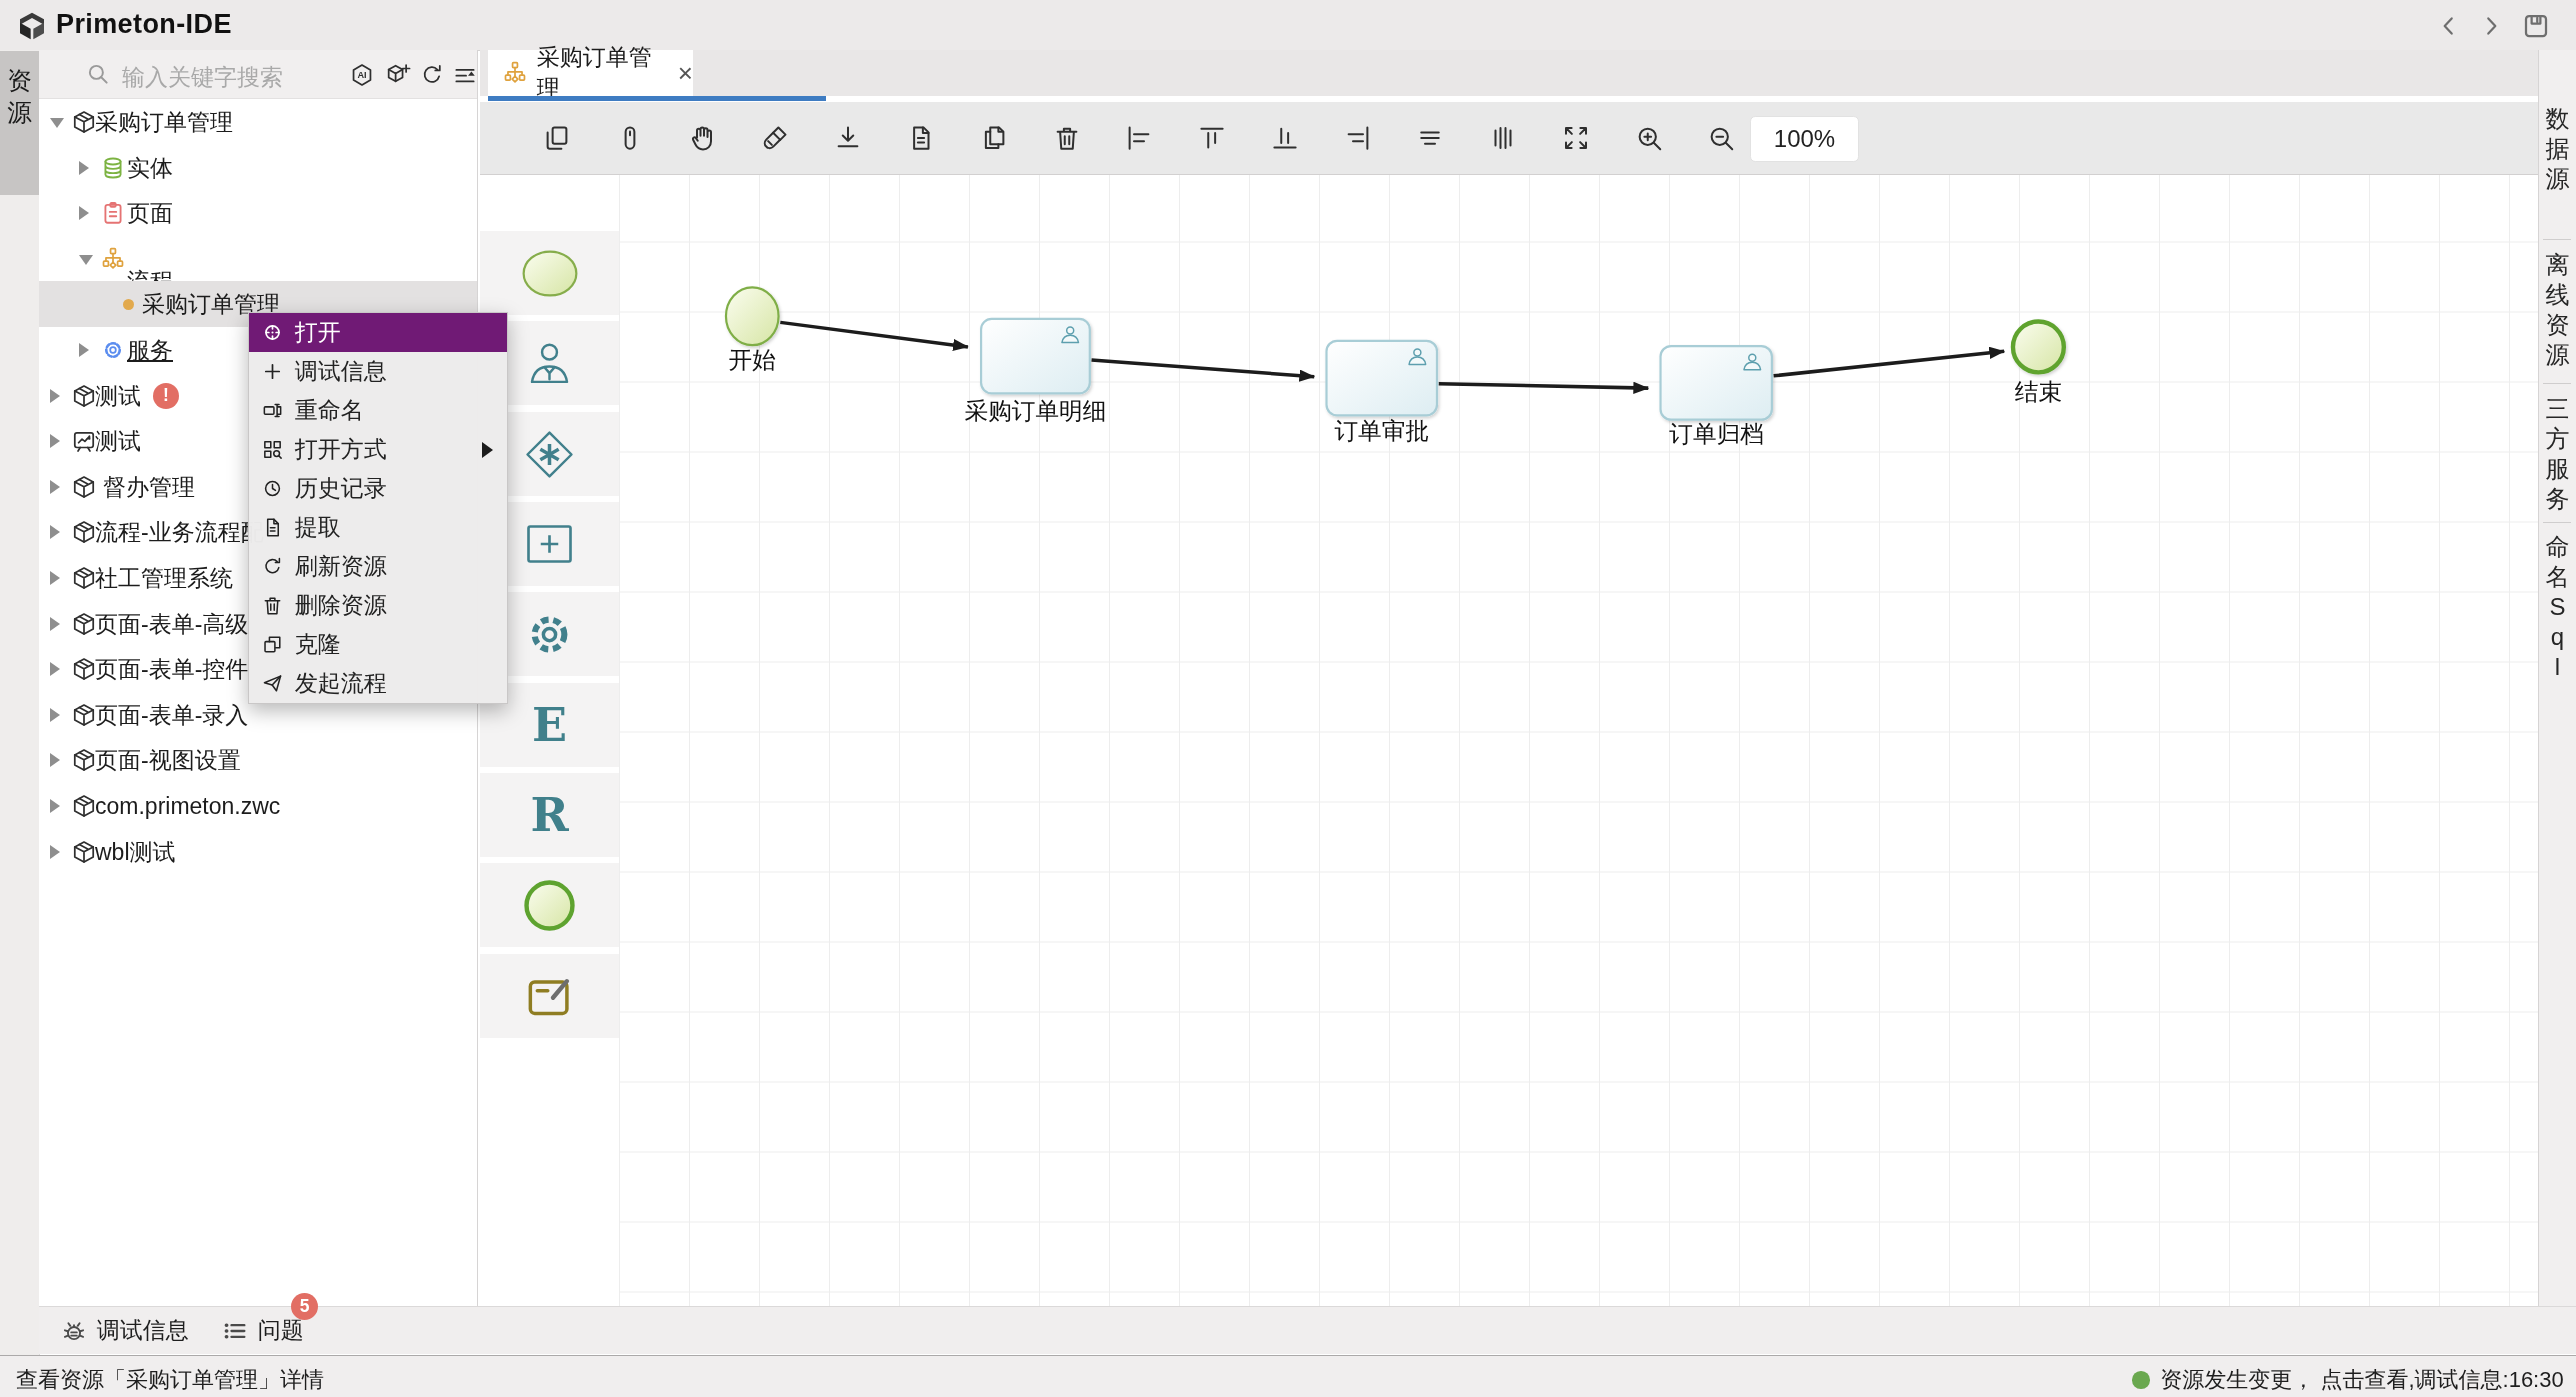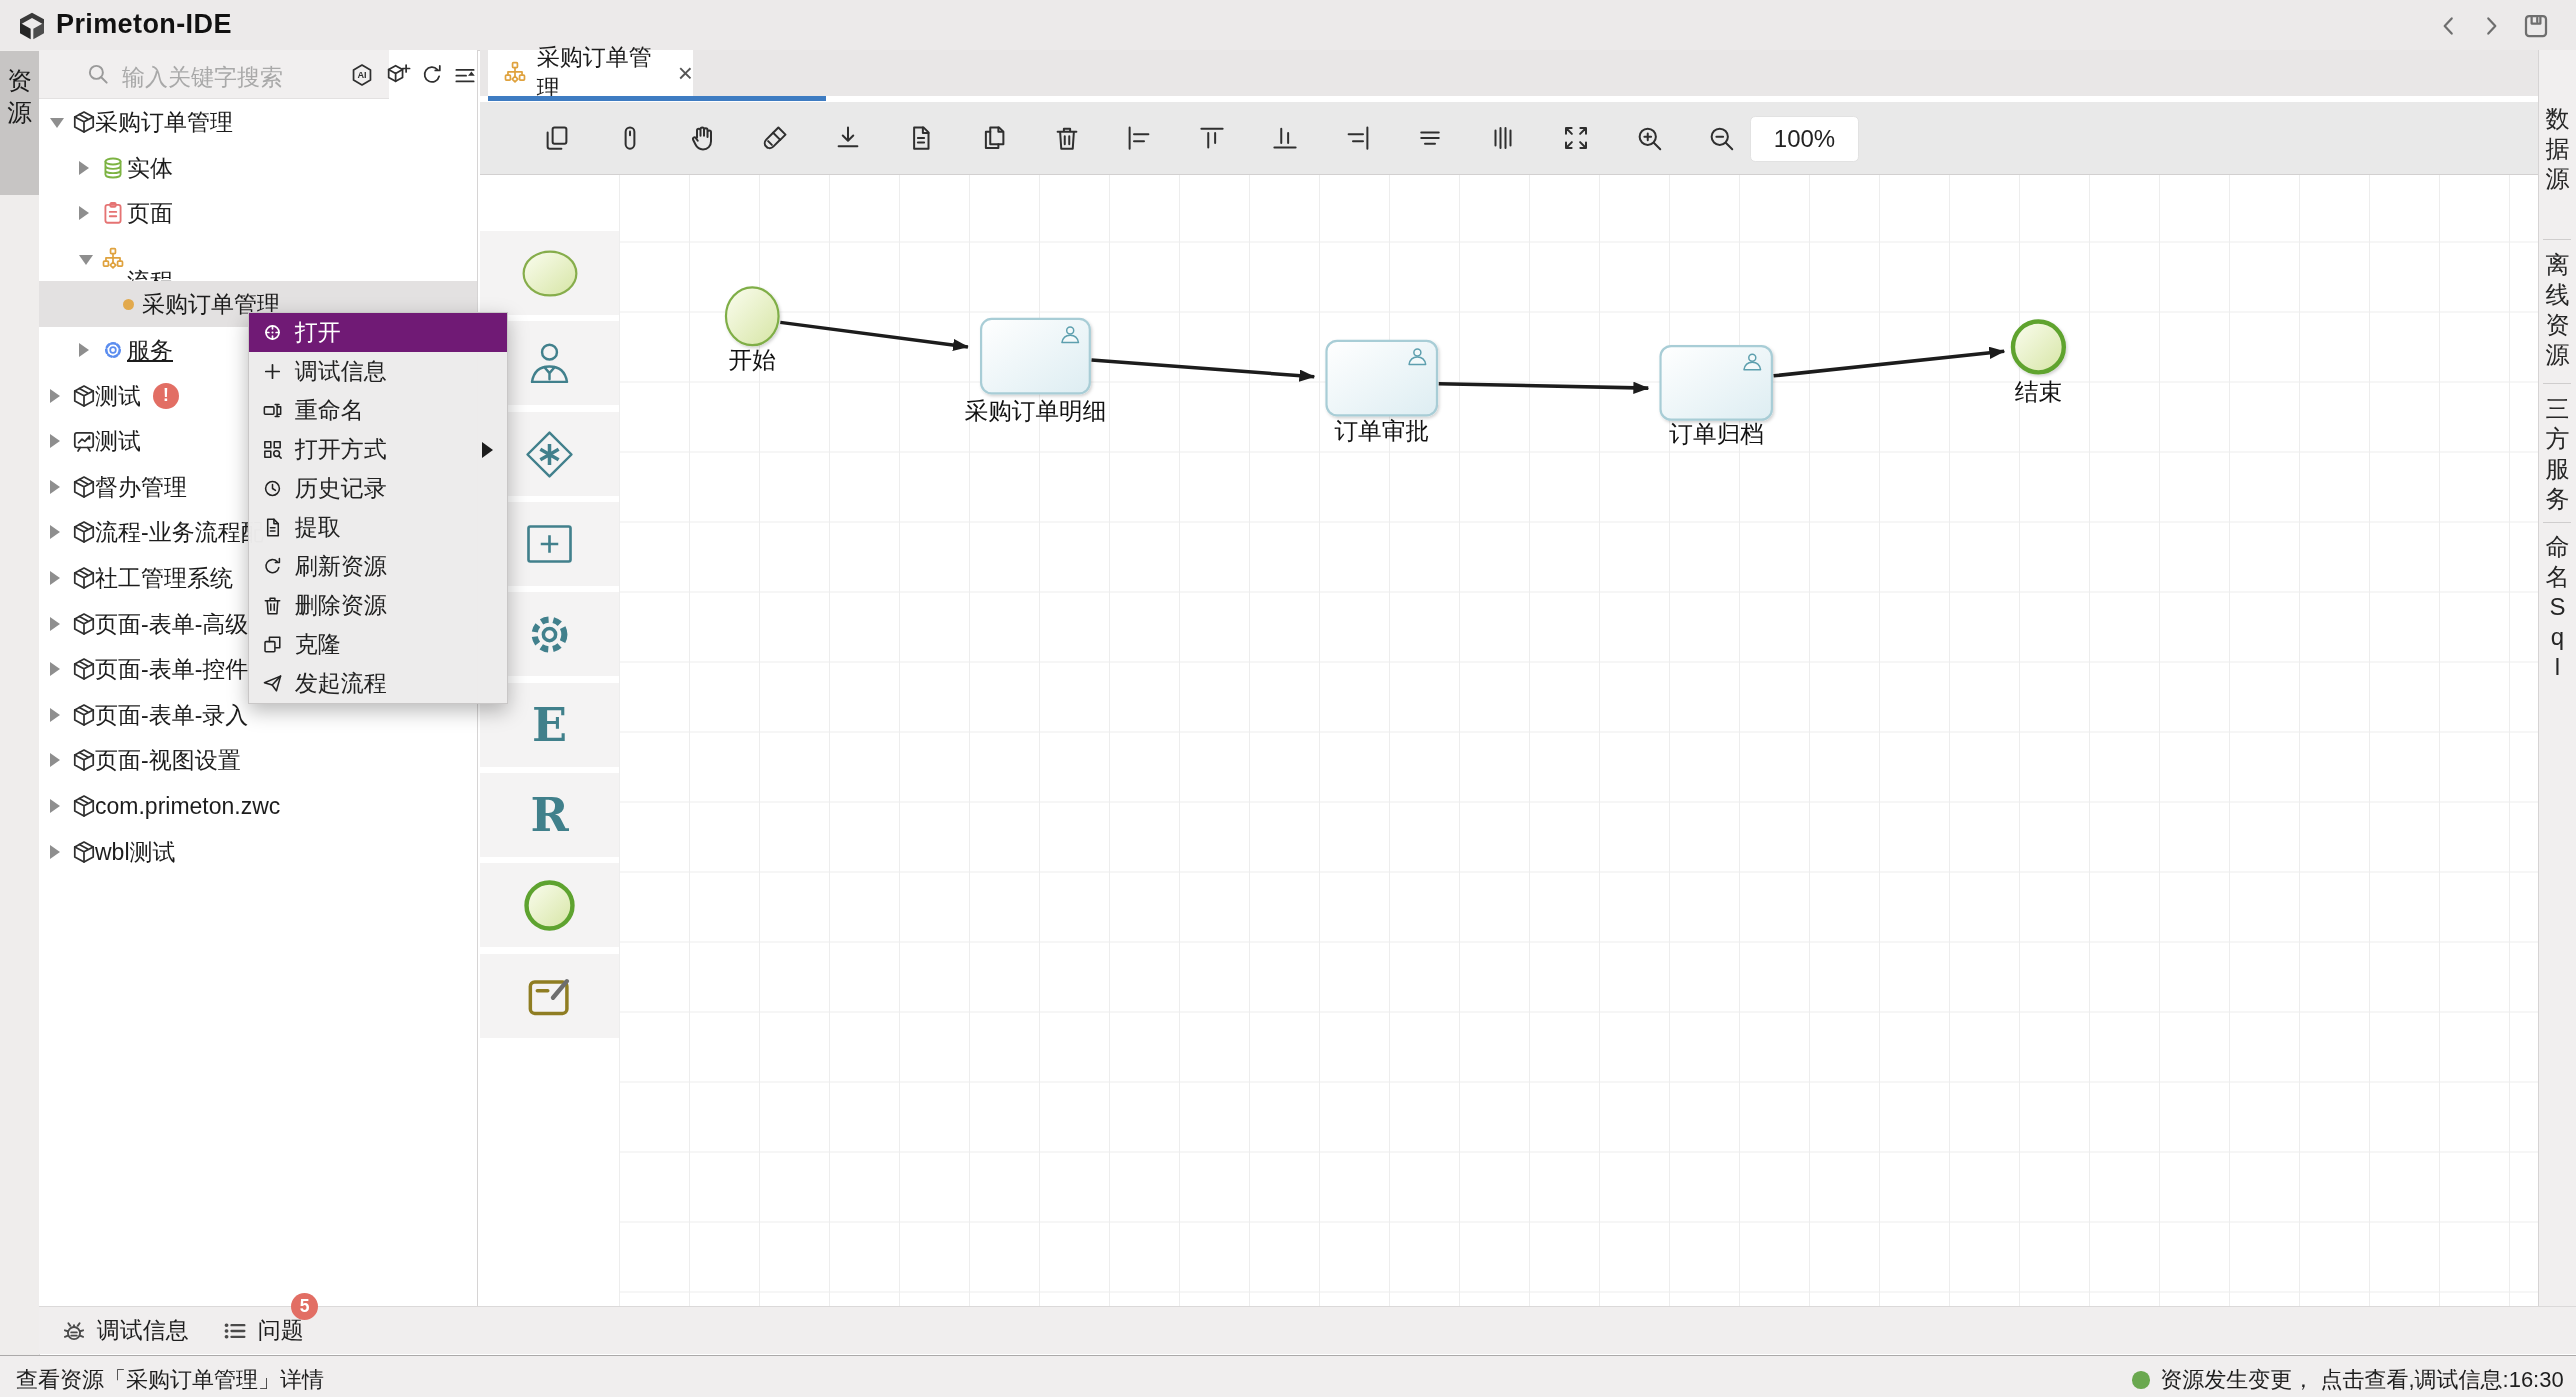--- a/index.html
+++ b/index.html
@@ -17,21 +17,21 @@
   #app-title{left:56px;top:8.8px;font-size:27px;font-weight:600;color:#111;letter-spacing:0.4px;}
   .titlebar-btn{top:10.5px;width:35px;height:30px;display:flex;align-items:center;justify-content:center;}
 
   
   #left-strip{left:0;top:50px;width:39px;height:1305px;background:#efedec;border-right:0.9px solid #dcdada;}
   #strip-tab{left:0;top:0.9px;width:39px;height:144px;background:#c7c5c4;display:flex;flex-direction:column;align-items:center;padding-top:14px;box-sizing:border-box;}
   #strip-tab span{font-size:24.6px;line-height:32px;color:#1a1a1a;}
 
   
   #explorer{left:39px;top:50px;width:439px;height:1256px;background:#fff;border-right:0.9px solid #d6d4d4;box-sizing:border-box;}
-  #search-row{left:0;top:0;width:350px;height:48px;background:#f1efef;border-bottom:0.9px solid #e3e1e1;}
+  #search-row{left:0;top:0;width:438px;height:48px;background:#f1efef;border-bottom:0.9px solid #e3e1e1;}
   #search-placeholder{left:83px;top:12.3px;font-size:23px;color:#a9a9a9;}
   .search-ico{top:12.3px;width:26px;height:26px;}
   .tree-row{left:0;width:438px;height:46px;display:flex;align-items:center;}
   .tree-row.selected{background:#e3e1e1;}
   .caret{width:0;height:0;position:absolute;}
   .caret.right{border-top:7px solid transparent;border-bottom:7px solid transparent;border-left:10.5px solid #8e8e8e;}
   .caret.down{border-left:7px solid transparent;border-right:7px solid transparent;border-top:10.5px solid #8e8e8e;}
   .tree-label{position:absolute;font-size:23px;color:#1c1c1c;white-space:nowrap;}
   .tree-ico{position:absolute;width:26px;height:26px;}
   .tree-dot{position:absolute;width:11.4px;height:11.4px;border-radius:50%;background:#e2a94c;}
@@ -245,21 +245,21 @@
         <span class="tree-label" style="left: 56px;">测试</span>
       </div>
       <div class="abs tree-row" style="top: 414px;">
         <div class="caret right" style="left: 10.5px; top: 16px;"></div>
         <div class="tree-ico" style="left: 32px; top: 9.6px;">
           <svg viewBox="0 0 24 24" width="100%" height="100%" class="ico">
             <path d="M12 2.8 20.5 7.3v9.4L12 21.2 3.5 16.7V7.3z"></path>
             <path d="M3.5 7.3 12 11.8l8.5-4.5M12 11.8v9.4M7.7 5.1l8.6 4.5"></path>
           </svg>
         </div>
-        <span class="tree-label" style="left: 56px;">督办管理</span>
+        <span class="tree-label" style="left: 64px;">督办管理</span>
       </div>
       <div class="abs tree-row" style="top: 459px;">
         <div class="caret right" style="left: 10.5px; top: 16px;"></div>
         <div class="tree-ico" style="left: 32px; top: 9.6px;">
           <svg viewBox="0 0 24 24" width="100%" height="100%" class="ico">
             <path d="M12 2.8 20.5 7.3v9.4L12 21.2 3.5 16.7V7.3z"></path>
             <path d="M3.5 7.3 12 11.8l8.5-4.5M12 11.8v9.4M7.7 5.1l8.6 4.5"></path>
           </svg>
         </div>
         <span class="tree-label" style="left: 56px;">流程-业务流程配</span>

